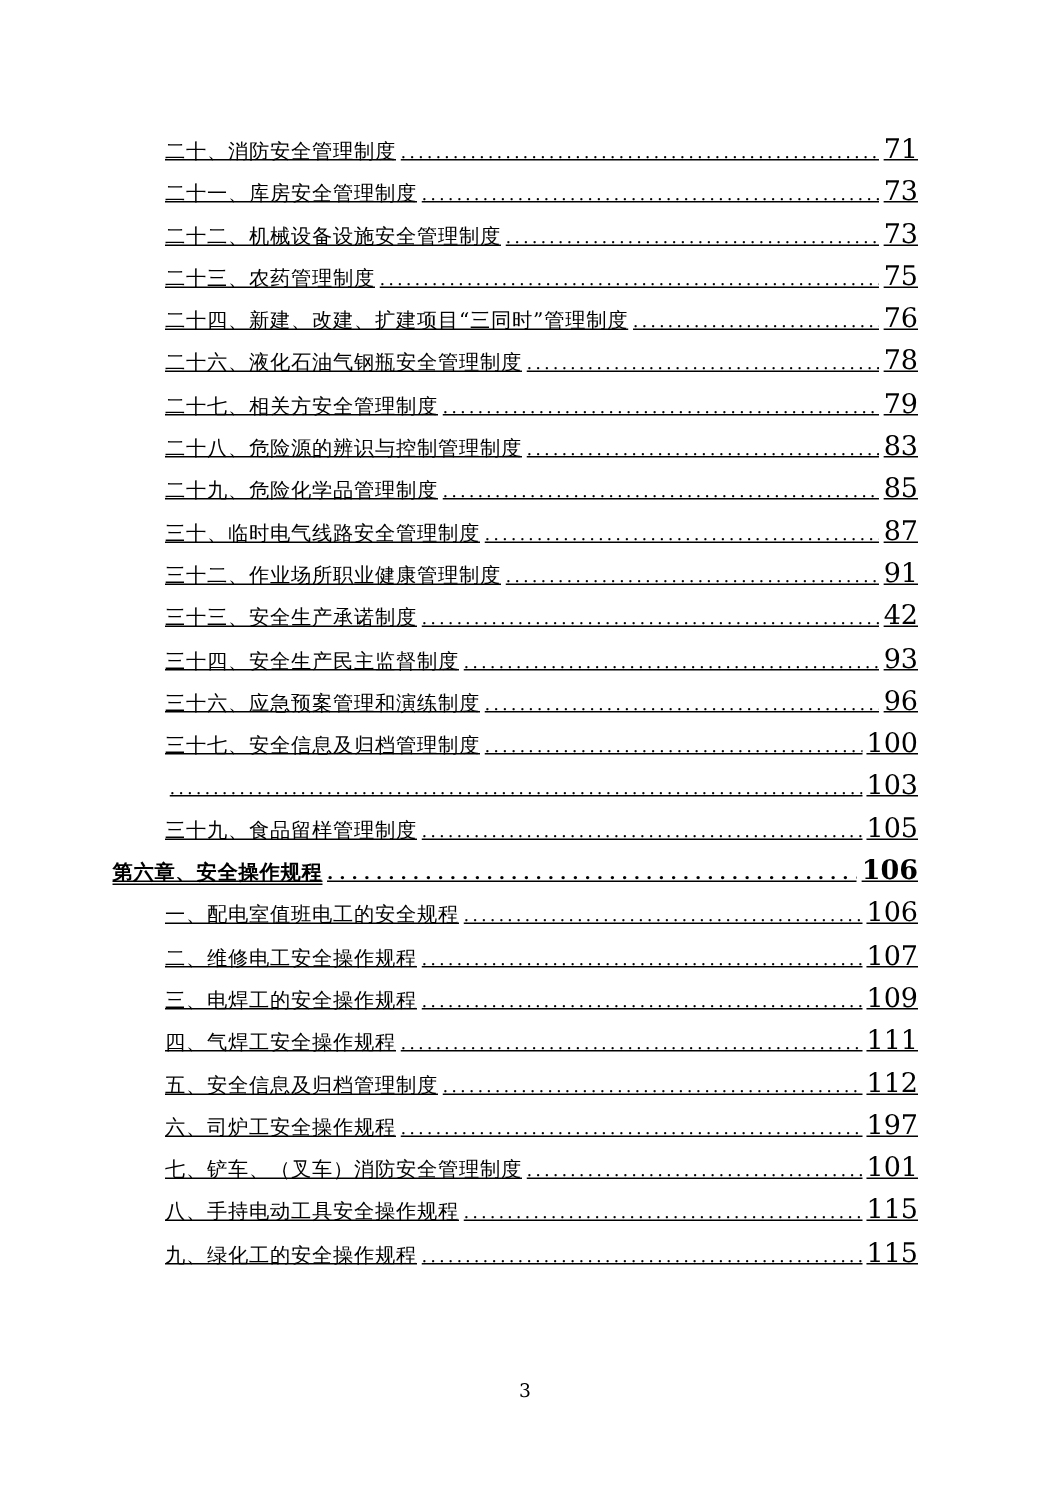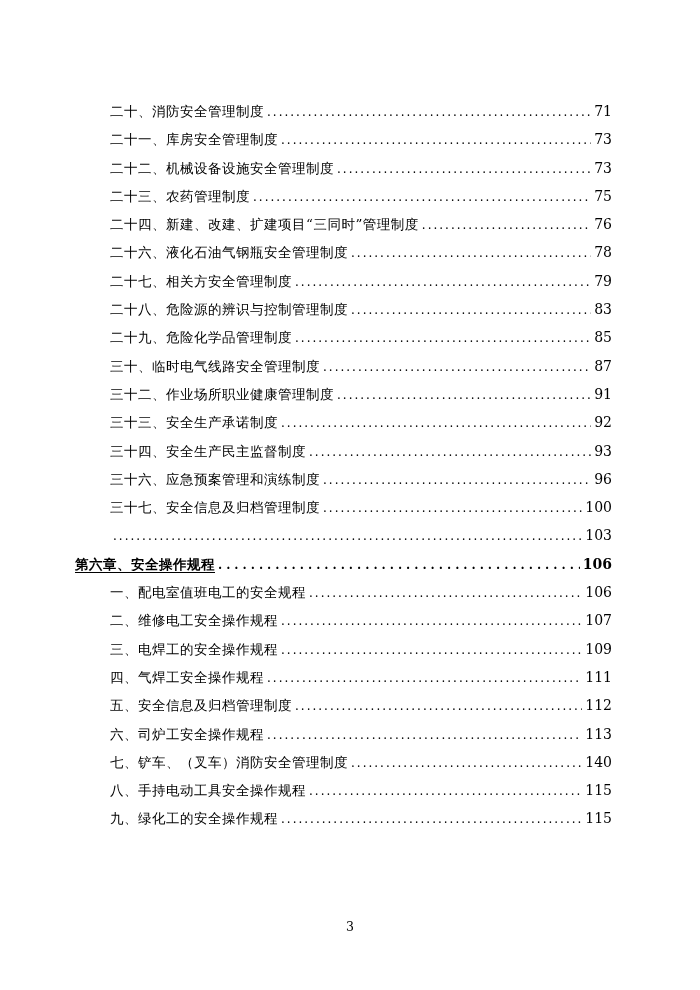--- a/index.html
+++ b/index.html
@@ -12,23 +12,24 @@
     width: 700px;
     height: 990px;
     margin: 0 auto;
     background: #ffffff;
     color: #000000;
     font-family: "DejaVu Serif", "Liberation Serif", serif;
     overflow: hidden;
   }
   .toc {
     position: absolute;
-    top: 97px;
+    top: 86px;
     left: 75px;
     right: 88px;
+    text-decoration: underline;
   }
   .toc-row {
     display: flex;
     align-items: baseline;
     height: 28.3px;
     font-size: 13.5px;
     line-height: 28.3px;
   }
   .toc-row.item {
     padding-left: 35px;
@@ -57,21 +58,21 @@
     font-size: 12px;
     letter-spacing: 2px;
     color: #000000;
   }
   .toc-row.chapter .dots::after {
     letter-spacing: 4px;
     font-weight: bold;
   }
   .pagenum {
     white-space: nowrap;
-    font-size: 14px;
+    font-size: 18px;
   }
   .page-footer {
     position: absolute;
     bottom: 56px;
     left: 0;
     width: 100%;
     text-align: center;
     font-size: 12.5px;
   }
 </style>
@@ -131,40 +132,45 @@
         <span class="pagenum">87</span>
       </div>
       <div class="toc-row item">
         <span class="title">三十二、作业场所职业健康管理制度</span>
         <span class="dots"></span>
         <span class="pagenum">91</span>
       </div>
       <div class="toc-row item">
         <span class="title">三十三、安全生产承诺制度</span>
         <span class="dots"></span>
-        <span class="pagenum">92</span>
+        <span class="pagenum">42</span>
       </div>
       <div class="toc-row item">
         <span class="title">三十四、安全生产民主监督制度</span>
         <span class="dots"></span>
         <span class="pagenum">93</span>
       </div>
       <div class="toc-row item">
         <span class="title">三十六、应急预案管理和演练制度</span>
         <span class="dots"></span>
         <span class="pagenum">96</span>
       </div>
       <div class="toc-row item">
         <span class="title">三十七、安全信息及归档管理制度</span>
         <span class="dots"></span>
         <span class="pagenum">100</span>
       </div>
       <div class="toc-row item">
         <span class="dots"></span>
         <span class="pagenum">103</span>
+      </div>
+      <div class="toc-row item">
+        <span class="title">三十九、食品留样管理制度</span>
+        <span class="dots"></span>
+        <span class="pagenum">105</span>
       </div>
       <div class="toc-row chapter">
         <span class="title">第六章、安全操作规程</span>
         <span class="dots"></span>
         <span class="pagenum">106</span>
       </div>
       <div class="toc-row item">
         <span class="title">一、配电室值班电工的安全规程</span>
         <span class="dots"></span>
         <span class="pagenum">106</span>
@@ -185,26 +191,26 @@
         <span class="pagenum">111</span>
       </div>
       <div class="toc-row item">
         <span class="title">五、安全信息及归档管理制度</span>
         <span class="dots"></span>
         <span class="pagenum">112</span>
       </div>
       <div class="toc-row item">
         <span class="title">六、司炉工安全操作规程</span>
         <span class="dots"></span>
-        <span class="pagenum">113</span>
+        <span class="pagenum">197</span>
       </div>
       <div class="toc-row item">
         <span class="title">七、铲车、（叉车）消防安全管理制度</span>
         <span class="dots"></span>
-        <span class="pagenum">140</span>
+        <span class="pagenum">101</span>
       </div>
       <div class="toc-row item">
         <span class="title">八、手持电动工具安全操作规程</span>
         <span class="dots"></span>
         <span class="pagenum">115</span>
       </div>
       <div class="toc-row item">
         <span class="title">九、绿化工的安全操作规程</span>
         <span class="dots"></span>
         <span class="pagenum">115</span>

